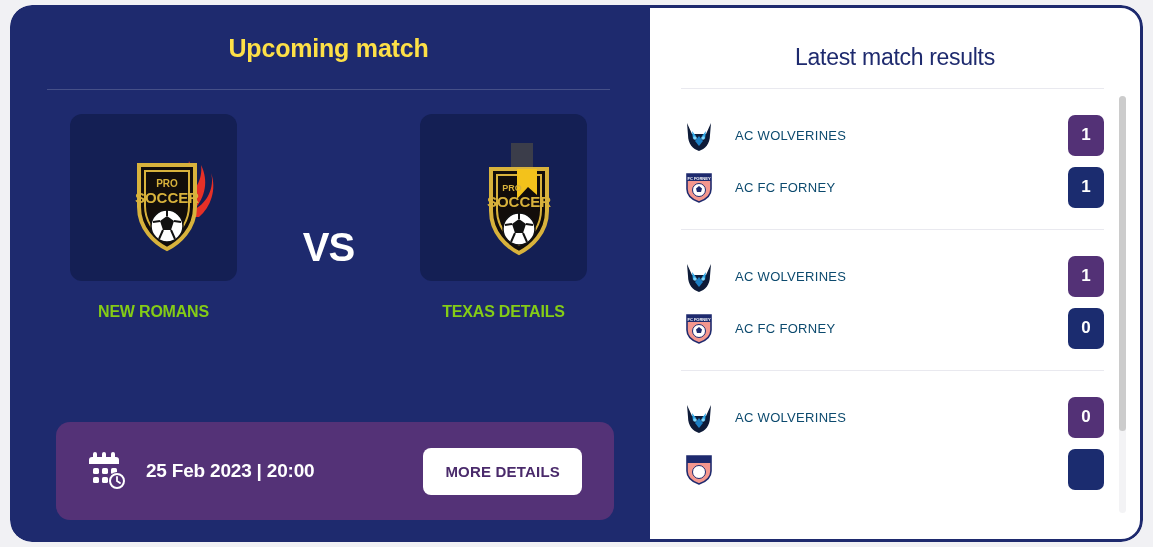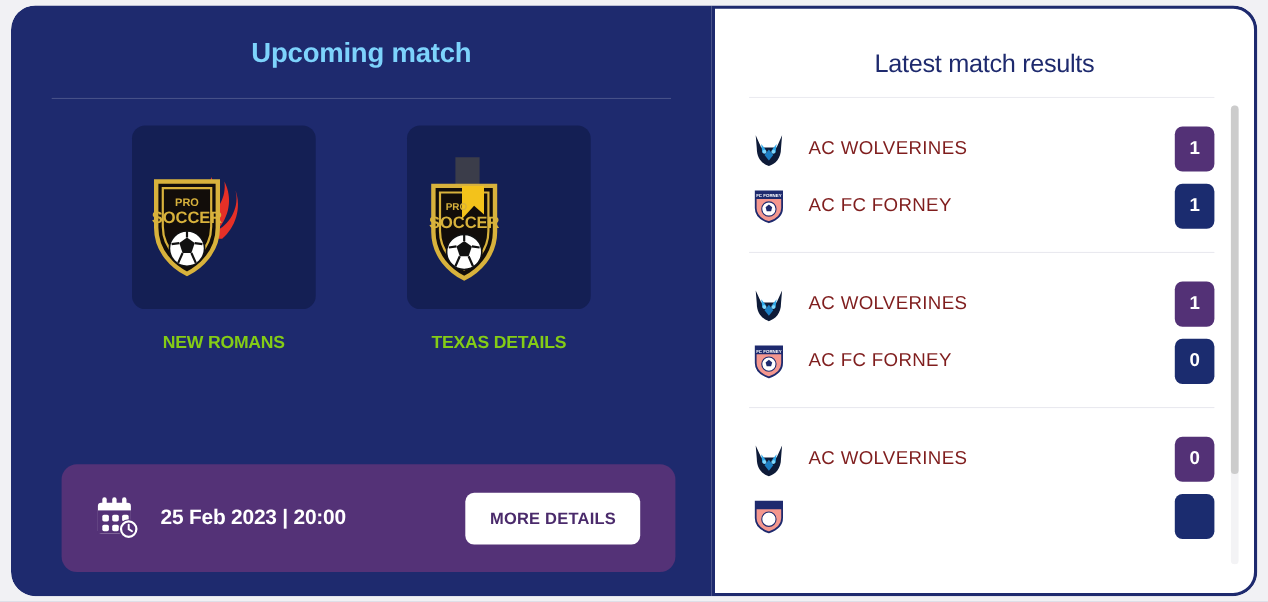--- a/index.html
+++ b/index.html
@@ -23,21 +23,21 @@
   .left-panel {
     width: 637px;
     background: #1e2a6e;
     border-radius: 22px 0 0 22px;
     position: relative;
     padding: 0;
     flex: 0 0 637px;
   }
   .upcoming-title {
     text-align: center;
-    color: #7dd3fc;
+    color: #fde047;
     font-size: 25px;
     font-weight: bold;
     letter-spacing: -0.2px;
     padding-top: 29px;
   }
   .left-divider {
     height: 1px;
     background: rgba(255,255,255,0.18);
     margin: 26px 37px 0 37px;
   }
@@ -52,21 +52,21 @@
     width: 250px;
     text-align: center;
   }
   .crest-tile {
     width: 167px; height: 167px;
     margin: 0 auto;
     background: #141f54;
     border-radius: 12px;
     display: flex;
     align-items: center;
-    justify-content: flex-start;
+    justify-content: flex-end;
   }
   .team-name {
     margin-top: 22px;
     color: #84cc16;
     font-size: 16px;
     font-weight: bold;
     letter-spacing: -0.2px;
   }
   .vs-label {
     align-self: center;
@@ -142,22 +142,22 @@
     padding: 20px 0 16px 0;
   }
   .match-group:first-child { border-top: 1px solid #e9e9ef; }
   .result-row {
     display: flex;
     align-items: center;
     height: 52px;
   }
   .club-logo { width: 36px; height: 36px; flex: 0 0 36px; }
   .club-name {
-    color: #7f1d1d;
-    font-size: 17px;
+    color: #0c4a6e;
+    font-size: 13px;
     letter-spacing: 0.3px;
     margin-left: 18px;
     white-space: nowrap;
   }
   .score-badge {
     margin-left: auto;
     width: 36px; height: 41px;
     border-radius: 7px;
     color: #ffffff;
     font-size: 17px;
@@ -210,20 +210,21 @@
             <text x="50" y="70" font-family="Liberation Sans, sans-serif" font-size="15" font-weight="bold" fill="#d8b23c" text-anchor="middle">SOCCER</text>
 
             <circle cx="50" cy="93" r="16" fill="#ffffff" stroke="#111" stroke-width="1.5"></circle>
             <path d="M50 83 L57 88 L54 97 L46 97 L43 88 Z" fill="#111"></path>
             <path d="M50 77 L50 83 M36 89 L43 88 M64 89 L57 88 M42 106 L46 97 M58 106 L54 97" stroke="#111" stroke-width="2" fill="none"></path>
           </svg>
         </div>
         <div class="team-name">NEW ROMANS</div>
       </div>
 
+      <div class="vs-label">VS</div>
 
       <div class="team-block">
         <div class="crest-tile">
           <svg width="120" height="130" viewBox="0 0 120 130">
 
             <path d="M44 10 L66 10 L66 50 L56 40 L44 54 Z" fill="#3b3d4a"></path>
 
             <path d="M24 36 L80 36 L80 78 C80 100 64 114 52 120 C40 114 24 100 24 78 Z" fill="#120d0a" stroke="#d8b23c" stroke-width="4"></path>
             <path d="M30 42 L74 42 L74 77 C74 96 60 107 52 112 C44 107 30 96 30 77 Z" fill="none" stroke="#d8b23c" stroke-width="2"></path>
 

